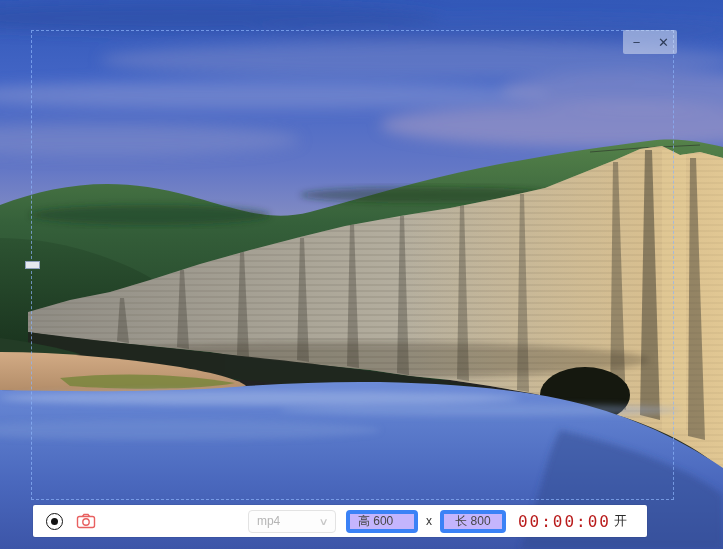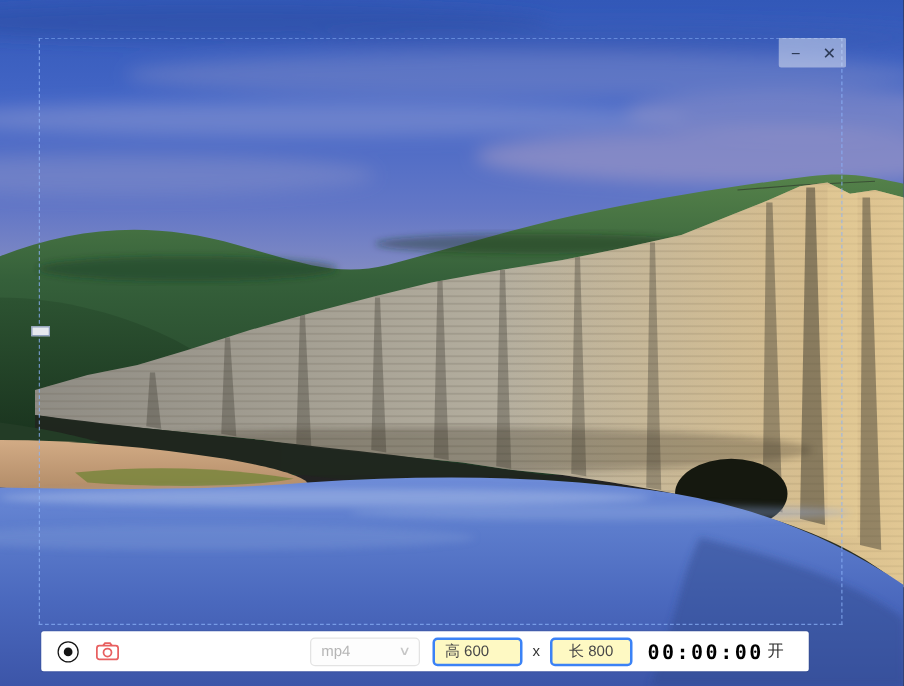--- a/index.html
+++ b/index.html
@@ -25,28 +25,28 @@
            padding:0 20px 0 13px;box-shadow:0 0 0 1px rgba(0,0,0,.05);}
   .rec-btn{width:15px;height:15px;border:1.5px solid #141414;border-radius:50%;
            display:flex;align-items:center;justify-content:center;margin-right:13px;}
   .rec-dot{width:7px;height:7px;background:#141414;border-radius:50%;}
   .cam-btn{display:flex;align-items:center;}
   .right-group{margin-left:auto;display:flex;align-items:center;}
   .select-box{width:88px;height:23px;border:1px solid #e3e3e3;border-radius:4px;
               background:#fdfdfd;display:flex;align-items:center;justify-content:space-between;
               padding:0 8px;box-sizing:border-box;color:#b5b5b5;font-size:12px;}
   .chevron{color:#c6c6c6;font-size:10px;transform:scaleX(1.4);}
-  .dim-input{height:23px;border:2px solid #3b82f6;border-radius:4px;font-size:12px;
-             color:#474747;padding:0 8px;box-sizing:border-box;background:#fef9c3;
+  .dim-input{height:23px;border:4px solid #3b82f6;border-radius:4px;font-size:12px;
+             color:#474747;padding:0 8px;box-sizing:border-box;background:#c4b5fd;
              font-family:"Liberation Sans",sans-serif;margin-left:10px;}
   .dim-h{width:72px;} .dim-w{width:66px;text-align:center;}
   .x-sep{margin-left:8px;color:#333;font-size:12px;}
   .x-sep + .dim-input{margin-left:8px;}
   .timer{margin-left:12px;font-family:"DejaVu Sans Mono",monospace;font-size:16px;
-         color:#000000;letter-spacing:2px;white-space:nowrap;font-weight:bold;}
+         color:#b91c1c;letter-spacing:2px;white-space:nowrap;}
   .start-label{margin-left:3px;font-size:13px;color:#2b2b2b;}
 
   
   .watermark{position:absolute;right:3px;top:502px;text-align:right;line-height:1.15;
              pointer-events:none;}
   .wm-title{font-size:15px;font-weight:bold;color:#44507a;letter-spacing:4px;
             text-shadow:1px 1px 0 #caa93a,2px 2px 2px rgba(0,0,0,.35);}
   .wm-domain{font-size:11px;font-weight:bold;color:#d8b53c;letter-spacing:1px;
              text-shadow:1px 1px 1px rgba(60,50,10,.55);}
 </style>

